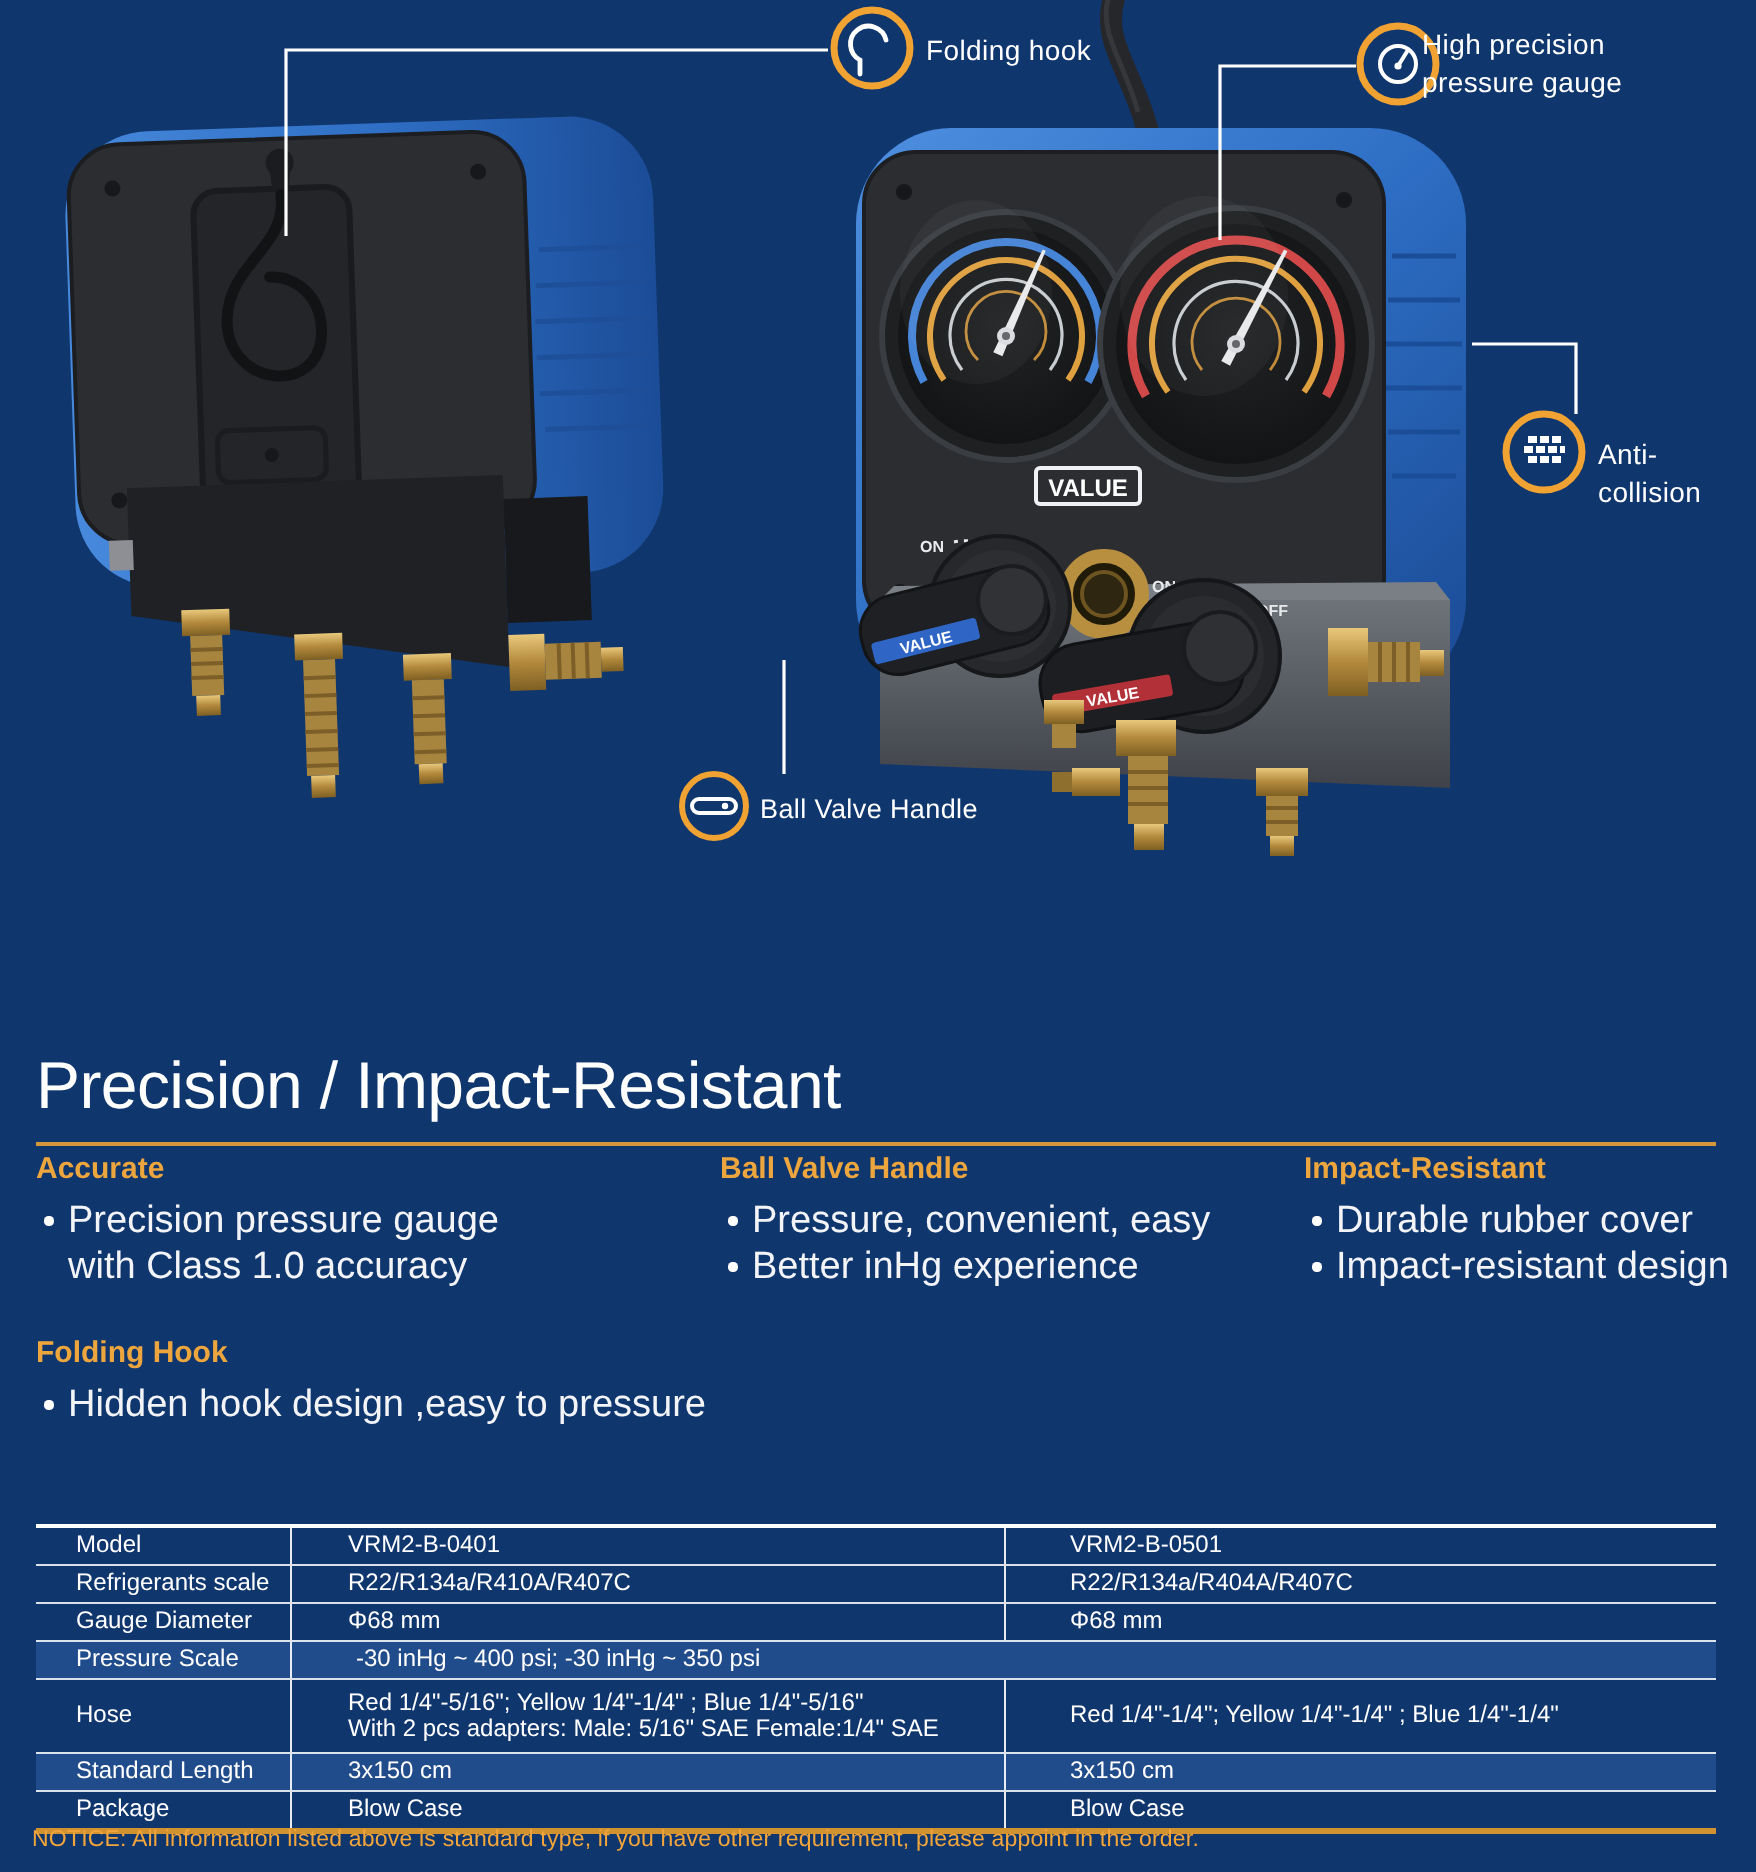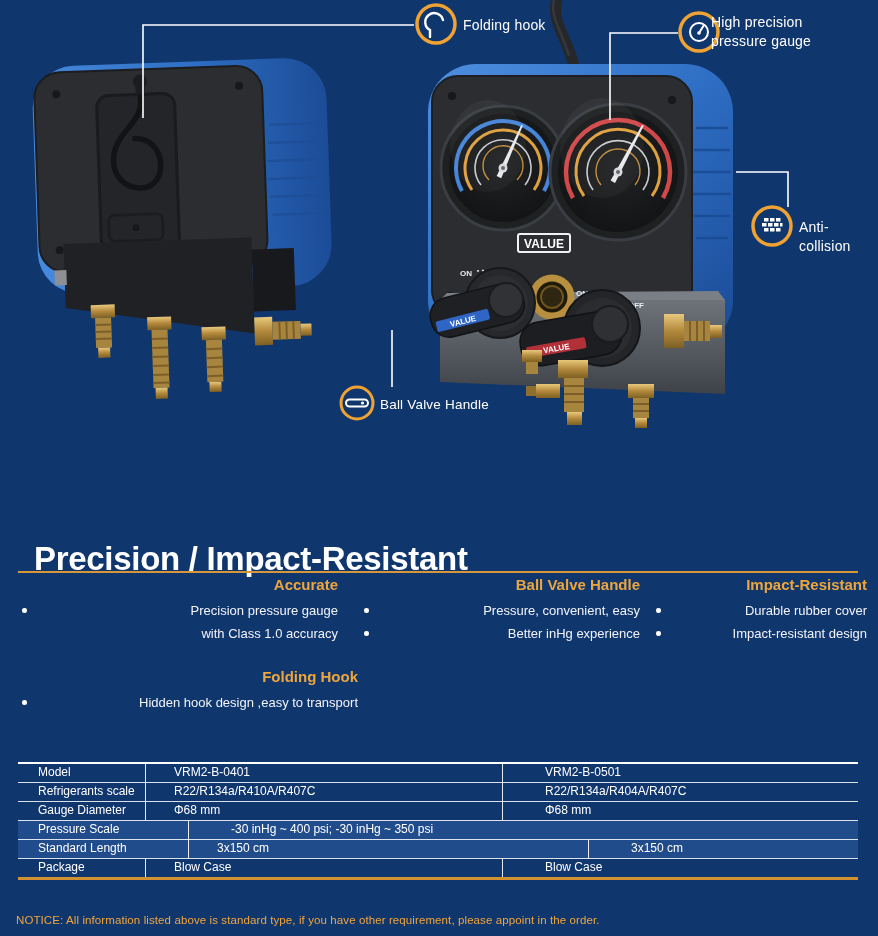--- a/index.html
+++ b/index.html
@@ -7,56 +7,56 @@
     position:relative; width:878px; height:936px;
     background:#10366E; overflow:hidden;
     font-family:"Liberation Sans", sans-serif; color:#fff;
   }
   .hero-svg{position:absolute;left:0;top:0;}
   .callout-label{
     position:absolute; color:#FFFFFF; font-size:14px; line-height:18.5px;
     white-space:pre-line; letter-spacing:.2px;
   }
   .section-title{
-    position:absolute; left:18px; top:524px; margin:16px;
-    font-size:33px; font-weight:bold; color:#FFFFFF; letter-spacing:-.3px;
+    position:absolute; left:18px; top:524px; margin:0;
+    font-size:33px; font-weight:normal; color:#FFFFFF; letter-spacing:-.3px;
   }
   .gold-rule{
     position:absolute; left:18px; top:571px; width:840px; height:2px;
     background:#D6973B;
   }
-  .feature{position:absolute;text-align:right;}
+  .feature{position:absolute;}
   .feature h3{
     margin:0 0 6px 0; font-size:15px; font-weight:bold; color:#EDA63D;
   }
   .feature ul{list-style:none; margin:0; padding:0;}
   .feature li{
-    position:relative; padding-left:16px; font-size:13px; line-height:23px;
+    position:relative; padding-left:16px; font-size:19px; line-height:23px;
     color:#F2F4F8; white-space:pre-line;
   }
   .feature li::before{
     content:""; position:absolute; left:4px; top:9px; width:4.5px; height:4.5px;
     border-radius:50%; background:#FFFFFF;
   }
   .spec-table{
     position:absolute; left:18px; top:762px; width:840px;
     border-top:2px solid #FFFFFF; border-bottom:3px solid #D1922F;
     font-size:12px;
   }
   .t-row{
     display:grid; grid-template-columns:127px 357px 356px; height:18px;
     border-top:1px solid rgba(255,255,255,.85);
   }
   .t-row.first{border-top:none;}
-  .t-row.alt{background:#214C8C;gap:43px;}
+  .t-row.alt{background:#214C8C;}
   .t-row.tall{height:36px;}
   .t-cell{display:flex; align-items:center; overflow:hidden; line-height:13.5px; white-space:pre-line;}
   .t-cell.label{padding-left:20px;}
   .t-cell.val{padding-left:28px; border-left:1px solid rgba(255,255,255,.9);}
-  .t-cell.val2{padding-left:42px;}
+  .t-cell.val2{padding-left:32px;}
   .notice{
     position:absolute; left:16px; top:914px; font-size:11.5px; color:#F2A53A;
     letter-spacing:.1px;
   }
 </style>
 </head>
 <body>
 
 <div class="page">
 
@@ -313,21 +313,21 @@
   <div class="feature" style="left:652px;top:576px;width:215px">
     <h3>Impact-Resistant</h3>
     <ul>
       <li>Durable rubber cover</li>
       <li>Impact-resistant design</li>
     </ul>
   </div>
   <div class="feature" style="left:18px;top:668px;width:340px">
     <h3>Folding Hook</h3>
     <ul>
-      <li>Hidden hook design ,easy to transport</li>
+      <li>Hidden hook design ,easy to pressure</li>
     </ul>
   </div>
 
   <div class="spec-table">
     <div class="t-row first">
       <div class="t-cell label">Model</div>
       <div class="t-cell val">VRM2-B-0401</div>
       <div class="t-cell val val2">VRM2-B-0501</div>
     </div>
     <div class="t-row">
@@ -337,20 +337,26 @@
     </div>
     <div class="t-row">
       <div class="t-cell label">Gauge Diameter</div>
       <div class="t-cell val">Φ68 mm</div>
       <div class="t-cell val val2">Φ68 mm</div>
     </div>
     <div class="t-row alt">
       <div class="t-cell label">Pressure Scale</div>
       <div class="t-cell val val2">-30 inHg ~ 400 psi; -30 inHg ~ 350 psi</div>
     </div>
+    <div class="t-row tall">
+      <div class="t-cell label">Hose</div>
+      <div class="t-cell val">Red 1/4"-5/16";  Yellow 1/4"-1/4" ; Blue 1/4"-5/16"
+With 2 pcs adapters: Male: 5/16" SAE  Female:1/4" SAE</div>
+      <div class="t-cell val val2">Red 1/4"-1/4";  Yellow 1/4"-1/4" ; Blue 1/4"-1/4"</div>
+    </div>
     <div class="t-row alt">
       <div class="t-cell label">Standard Length</div>
       <div class="t-cell val">3x150 cm</div>
       <div class="t-cell val val2">3x150 cm</div>
     </div>
     <div class="t-row">
       <div class="t-cell label">Package</div>
       <div class="t-cell val">Blow Case</div>
       <div class="t-cell val val2">Blow Case</div>
     </div>

